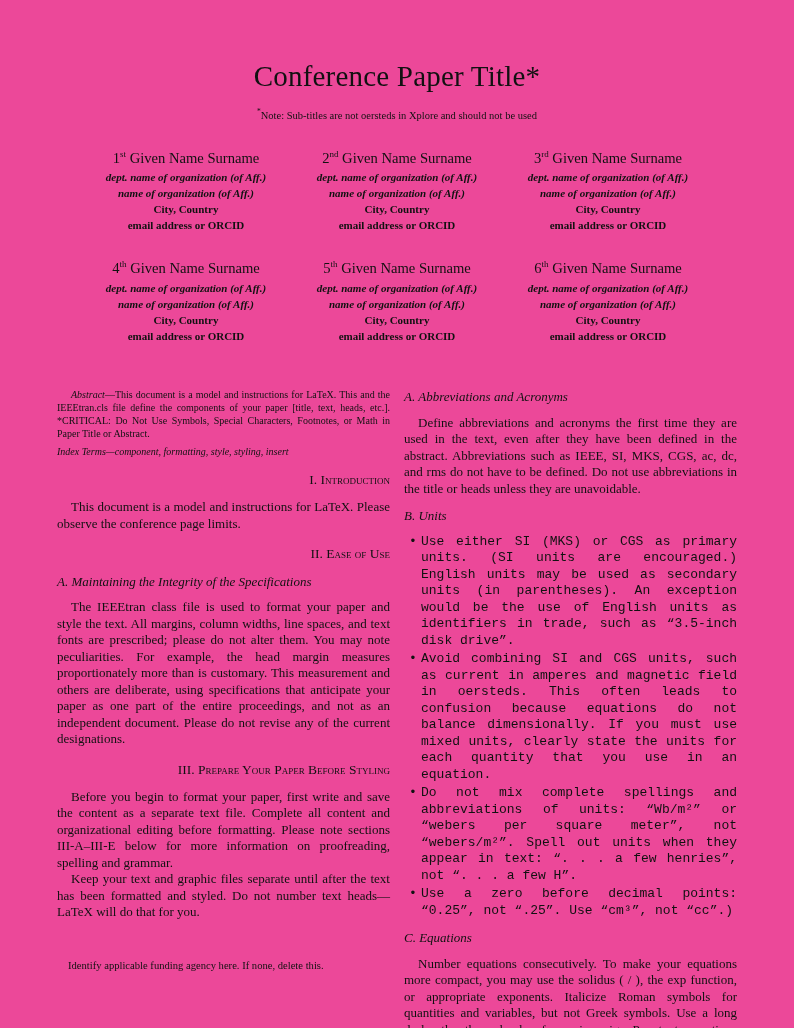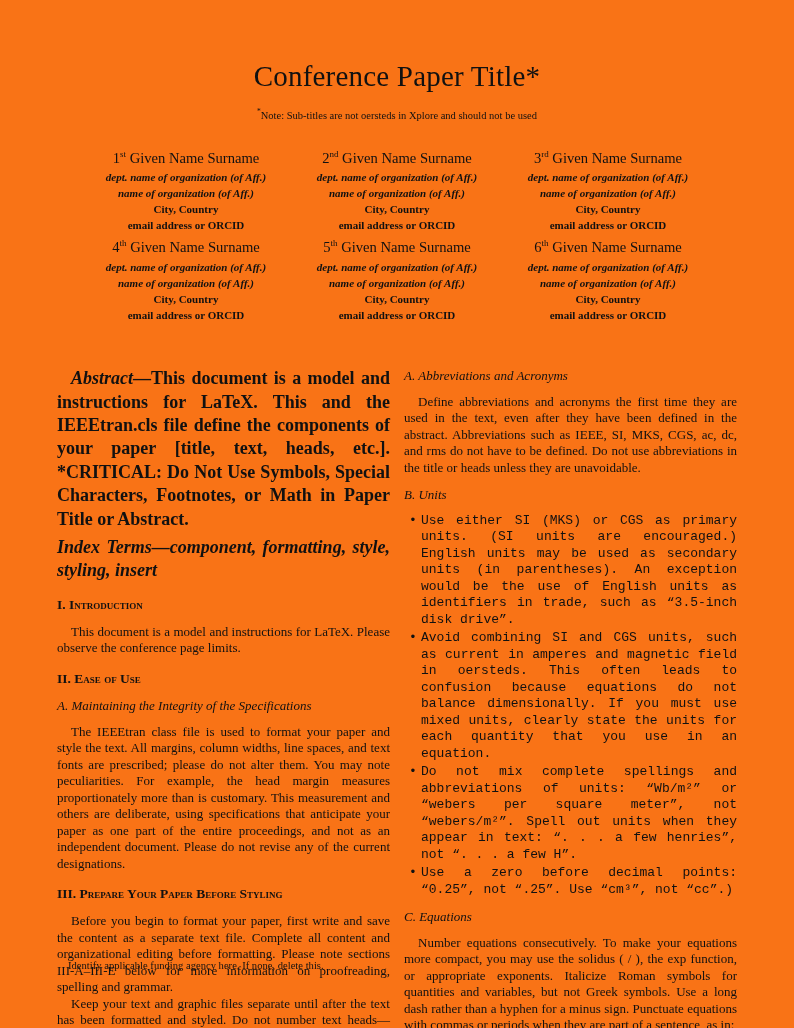--- a/index.html
+++ b/index.html
@@ -1,21 +1,21 @@
 <!DOCTYPE html>
 <html><head>
 <meta charset="utf-8">
 <style>
   * { margin: 0; padding: 0; box-sizing: border-box; }
   html, body { background: #ffffff; }
   .page {
     position: relative;
     width: 794px;
     height: 1028px;
-    background: #f97316;
+    background: #ec4899;
     color: #111111;
     font-family: "Liberation Serif", "DejaVu Serif", serif;
     overflow: hidden;
   }
   .header { padding-top: 60px; }
   .title {
     text-align: center;
     font-size: 29px;
     font-weight: 400;
     letter-spacing: 0.2px;
@@ -24,20 +24,21 @@
     text-align: center;
     font-size: 10.5px;
     margin-top: 14px;
   }
   .title-note sup { font-size: 7.5px; }
 
   .authors-grid {
     display: grid;
     grid-template-columns: repeat(3, 211px);
     justify-content: center;
+    row-gap: 21px;
     margin-top: 23px;
   }
   .author { text-align: center; }
   .author-name { font-size: 14.6px; line-height: 20px; margin-bottom: 2px; }
   .author-name sup { font-size: 9px; }
   .author-line { font-size: 11px; line-height: 16px; font-weight: bold; }
   .italic { font-style: italic; }
 
   .body-cols {
     display: flex;
@@ -46,30 +47,30 @@
     margin-top: 44px;
   }
   .col {
     width: 333px;
     font-size: 13px;
     line-height: 1.27;
     text-align: justify;
   }
   .para { text-indent: 14px; }
   .abstract, .index-terms {
-    font-weight: bold;
-    font-size: 18px;
+    font-weight: normal;
+    font-size: 10px;
     line-height: 1.3;
   }
   .abstract .lead { font-style: italic; }
   .index-terms { font-style: italic; margin-top: 5px; }
   .sec-heading {
     font-variant: small-caps;
-    font-weight: 700;
-    text-align: left;
+    font-weight: 400;
+    text-align: right;
     font-size: 13.5px;
     margin: 13px 0 11px;
   }
   .sub-heading {
     font-style: italic;
     font-weight: 400;
     text-align: left;
     font-size: 13px;
     margin: 11px 0 9px;
   }

